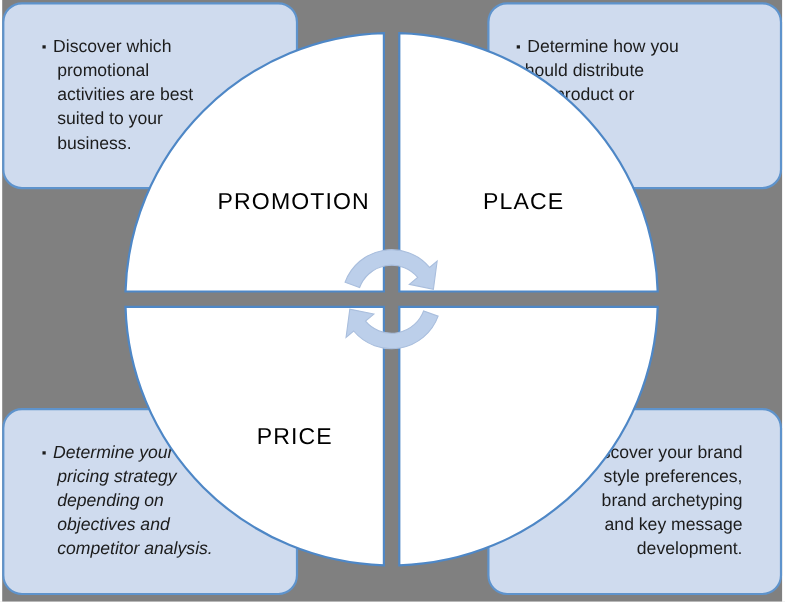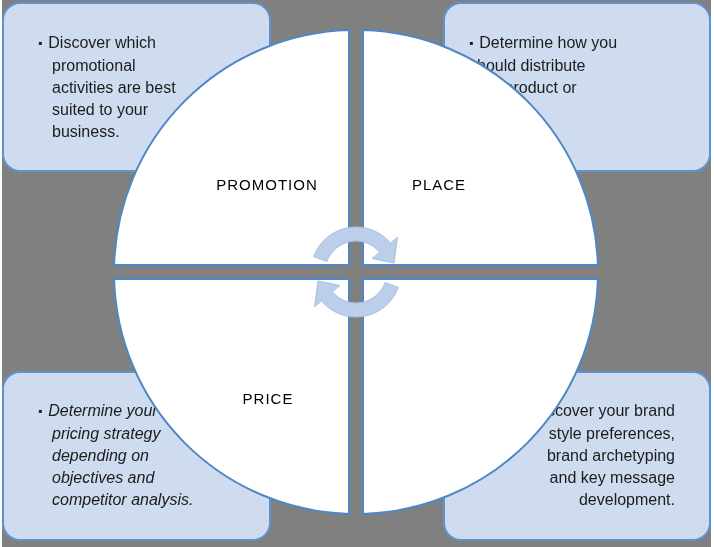--- a/index.html
+++ b/index.html
@@ -49,28 +49,28 @@
   
   svg.quads{position:absolute;left:0;top:0;z-index:2;}
   path.quadrant{
     fill:var(--quadrant-fill,#ffffff);
     stroke:var(--quadrant-border,#4e87c6);
     stroke-width:2;
   }
   .qlabel{
     position:absolute;
     transform:translate(-50%,-50%);
-    font-size:15px;
+    font-size:21px;
     letter-spacing:1px;
     color:var(--label-text,#000);
     white-space:nowrap;
     z-index:3;
   }
   .lbl-promotion{left:267px;top:184px;}
-  .lbl-place{left:439px;top:184px;}
+  .lbl-place{left:476px;top:184px;}
   .lbl-price{left:268px;top:358px;margin-top:40px;}
   .lbl-product{left:443px;top:358px;}
   
   svg.arrows{position:absolute;left:296px;top:212px;z-index:4;}
   path.arrow{
     fill:var(--arrow-fill,#bccfea);
     stroke:var(--arrow-edge,#9db8de);
     stroke-width:1;
   }
 </style>

